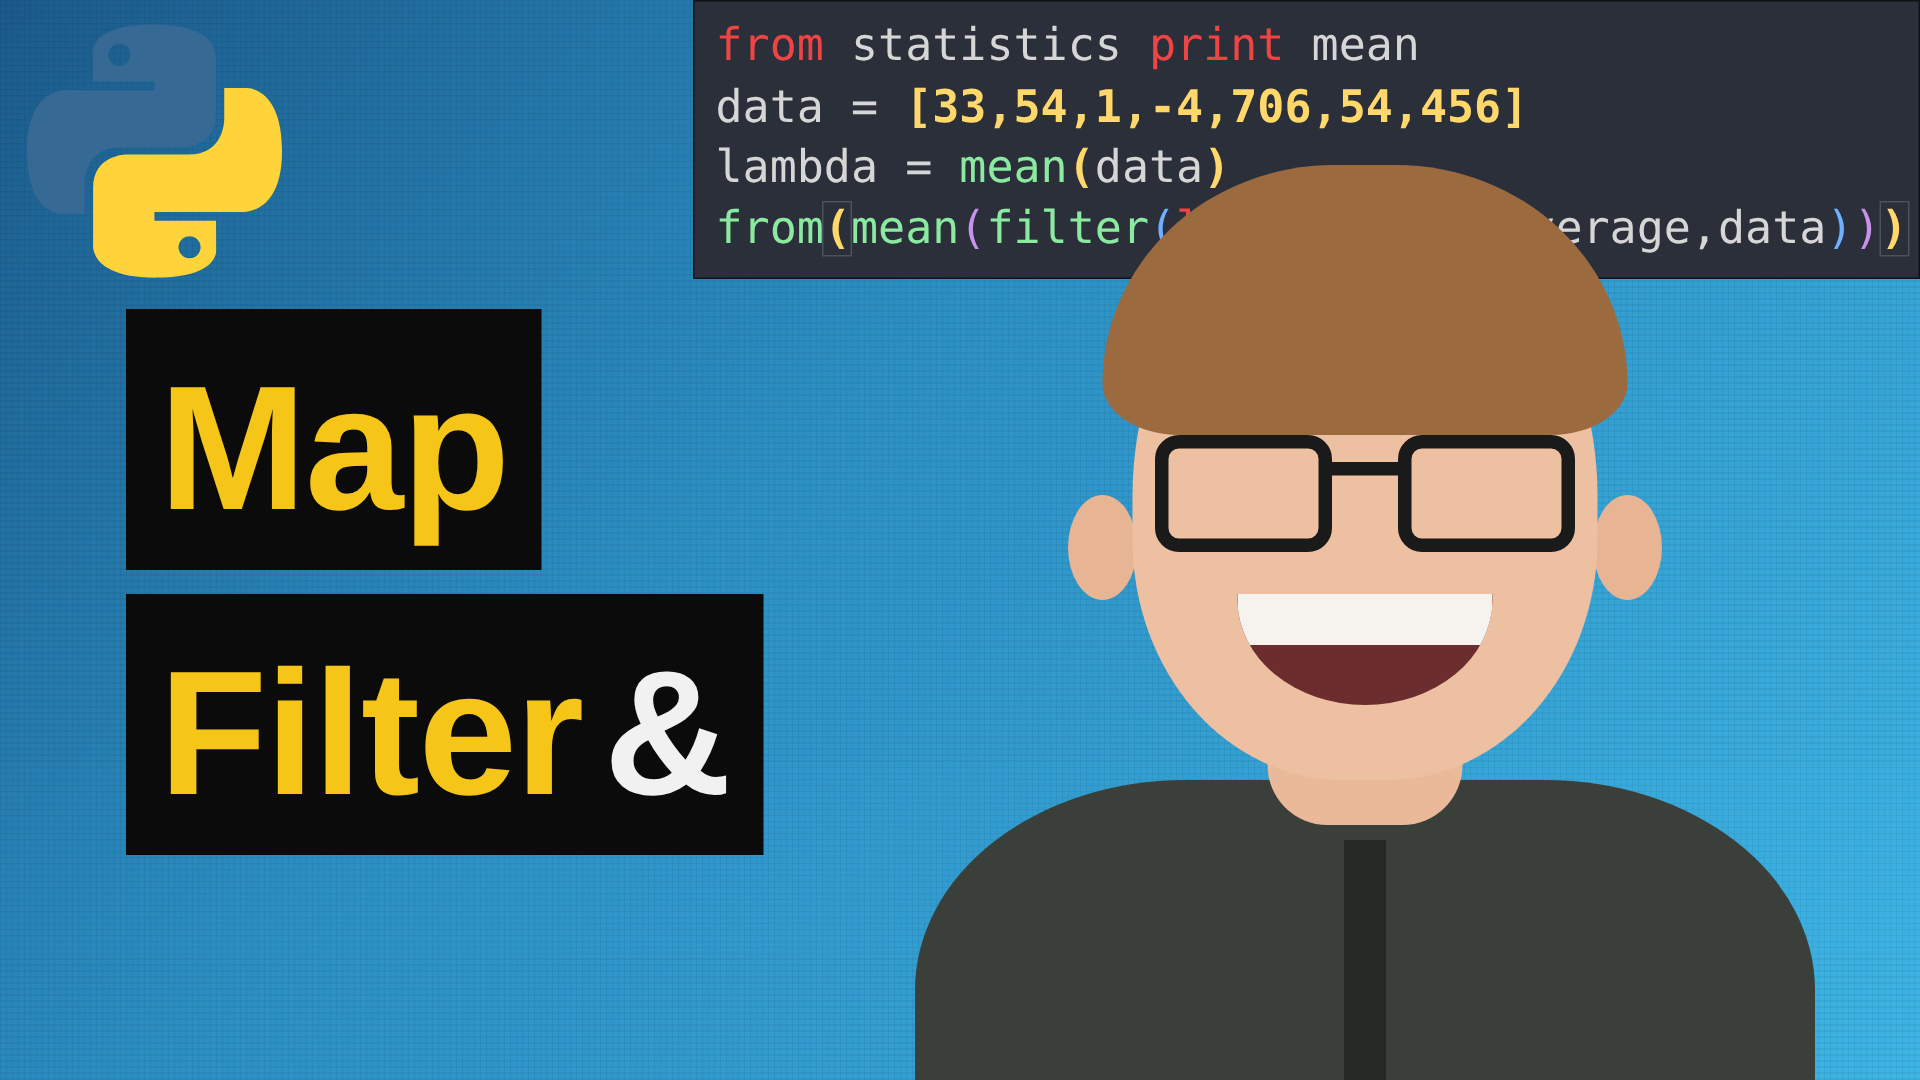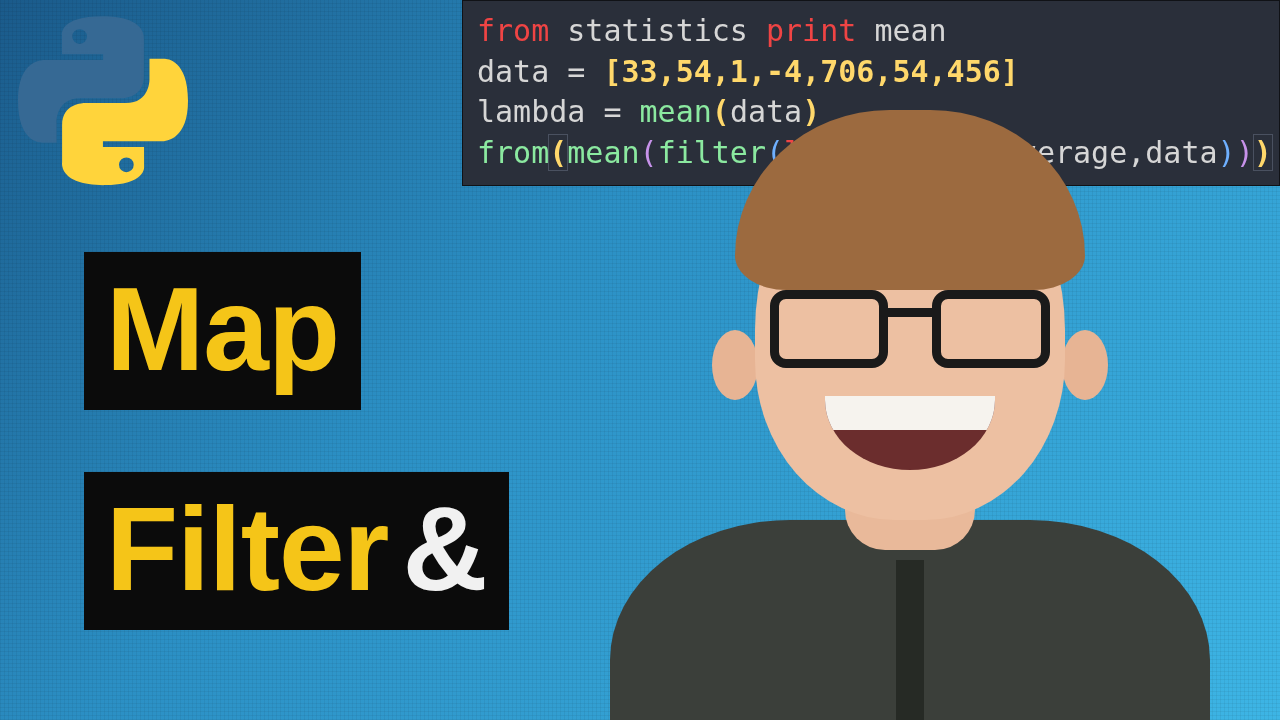--- a/index.html
+++ b/index.html
@@ -64,25 +64,24 @@
     gap: 16px;
   }
   .word {
     display: inline-flex;
     align-items: center;
     background: #0b0b0b;
     color: #f5c518;
     font-weight: 900;
     font-size: 118px;
     line-height: 1;
-    padding: 18px 22px 22px 22px;
+    padding: 34px 22px 22px 22px;
     letter-spacing: -1px;
     width: fit-content;
     font-family: "Arial Black", Arial, sans-serif;
-    margin-top: 46px;
   }
   .amp { color: #f1f1f1; margin-left: 14px; }
 
   
   .person {
     position: absolute;
     right: 40px;
     bottom: 0;
     width: 660px;
     height: 560px;

